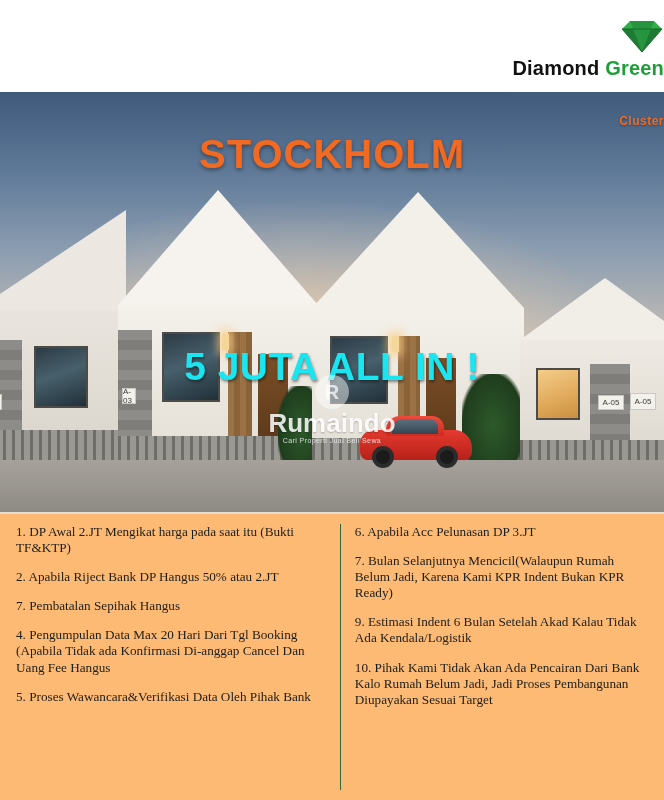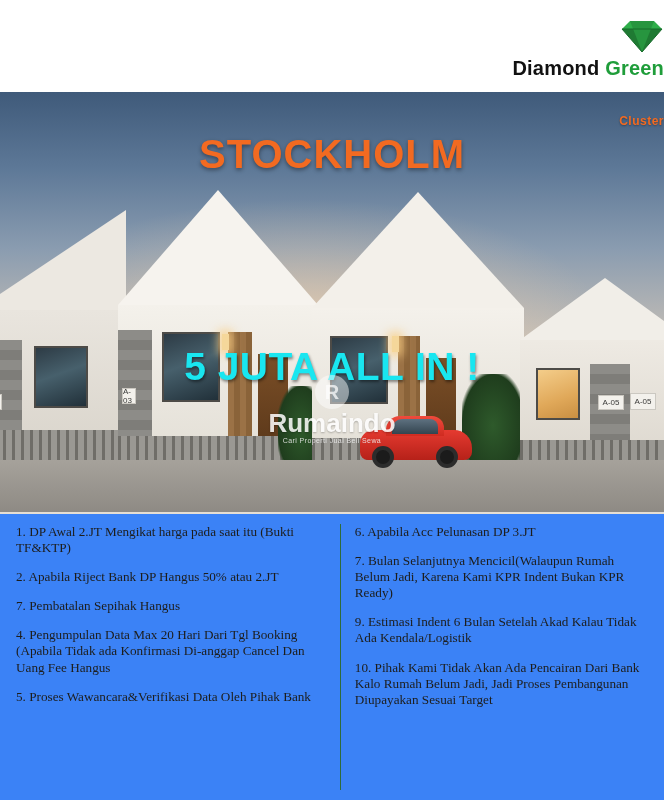--- a/index.html
+++ b/index.html
@@ -259,21 +259,21 @@
     font-family: "Liberation Sans", sans-serif;
     font-size: 7px;
     color: #f0f0f0;
     letter-spacing: .4px;
     margin-top: -1px;
   }
 
   
   .terms {
     flex: 1;
-    background: #3b82f6;
+    background: #fdba74;
     display: flex;
     padding: 12px 14px 10px 16px;
     gap: 14px;
     position: relative;
     justify-content: flex-end;
   }
   .terms:before {
     content: "";
     position: absolute;
     left: 0; top: 0; width: 100%; height: 2px;

